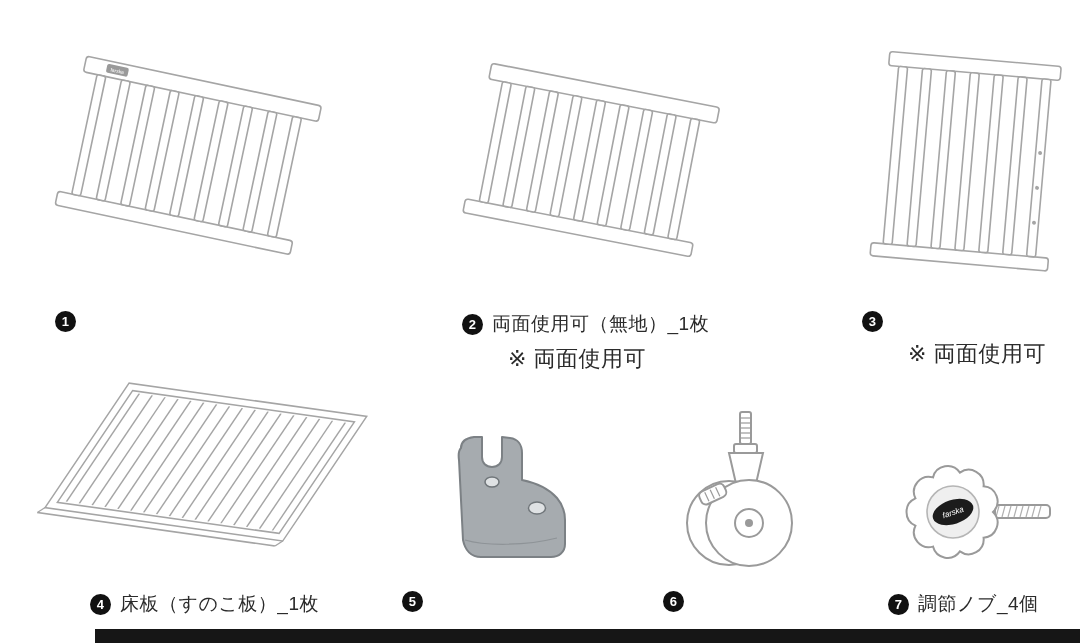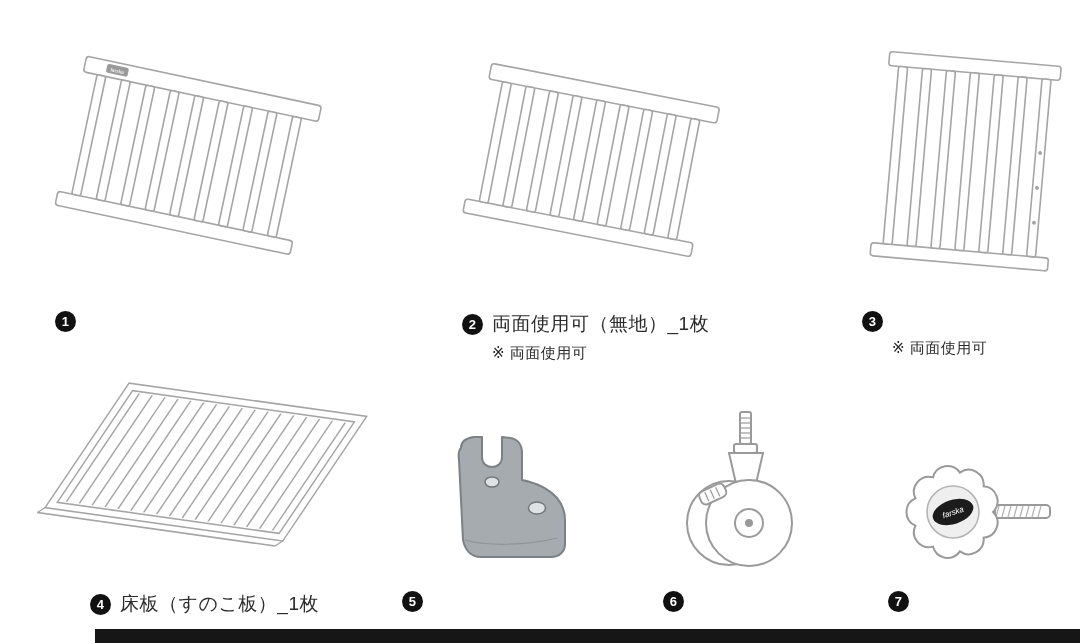--- a/index.html
+++ b/index.html
@@ -23,22 +23,22 @@
     display:inline-flex;
     align-items:center;justify-content:center;
     width:21px;height:21px;
     border-radius:50%;
     background:#111111;color:#ffffff;
     font-size:13px;font-weight:bold;
     margin-right:9px;
     flex:0 0 auto;
   }
   .note{
-    font-size:15px;
-    margin-left:30px;
+    font-size:22px;
+    margin-left:46px;
     margin-top:7px;
   }
   .bottom-bar{
     position:absolute;
     left:95px;right:0;bottom:0;height:14px;
     background:#161616;
   }
   svg{display:block;}
 </style>
 </head>
@@ -226,18 +226,19 @@
 
   <div class="part-label" style="left:663px;top:591px;">
     <div class="row">
       <span class="num-badge">6</span>
     </div>
   </div>
 
   <div class="part-label" style="left:888px;top:591px;">
     <div class="row">
       <span class="num-badge">7</span>
+      <span>調節ノブ_4個</span>
     </div>
   </div>
 
   <div class="bottom-bar"></div>
 
 </div>
 
 </body></html>

